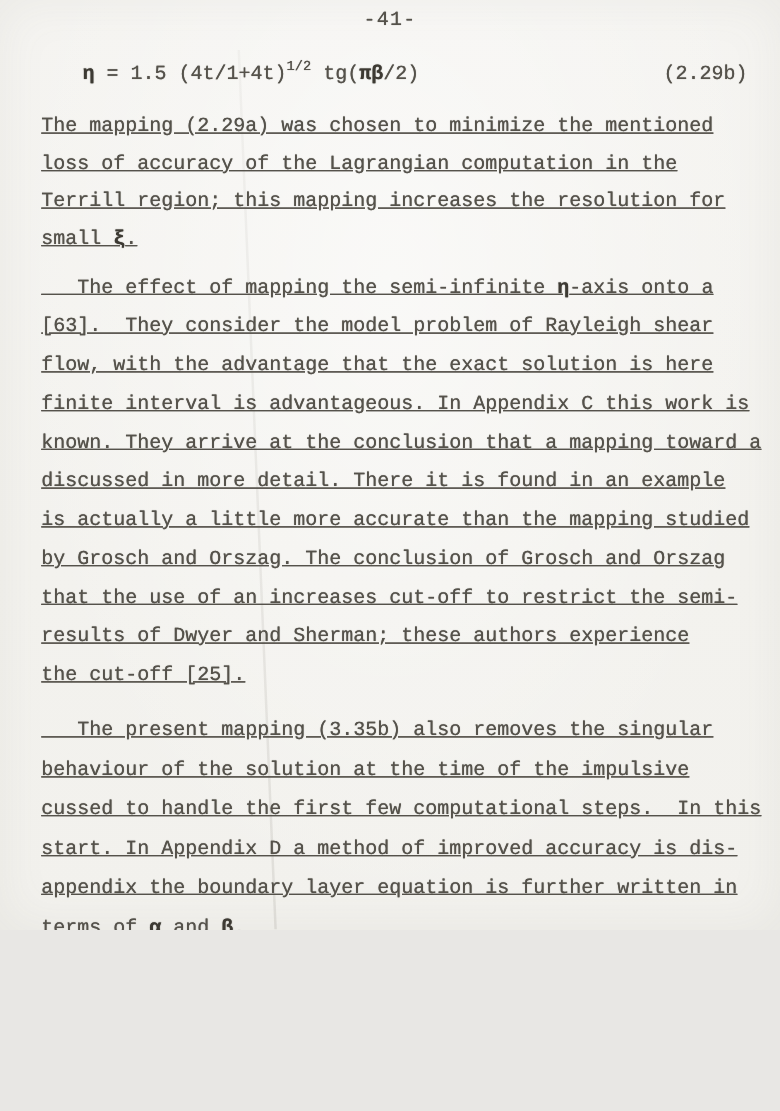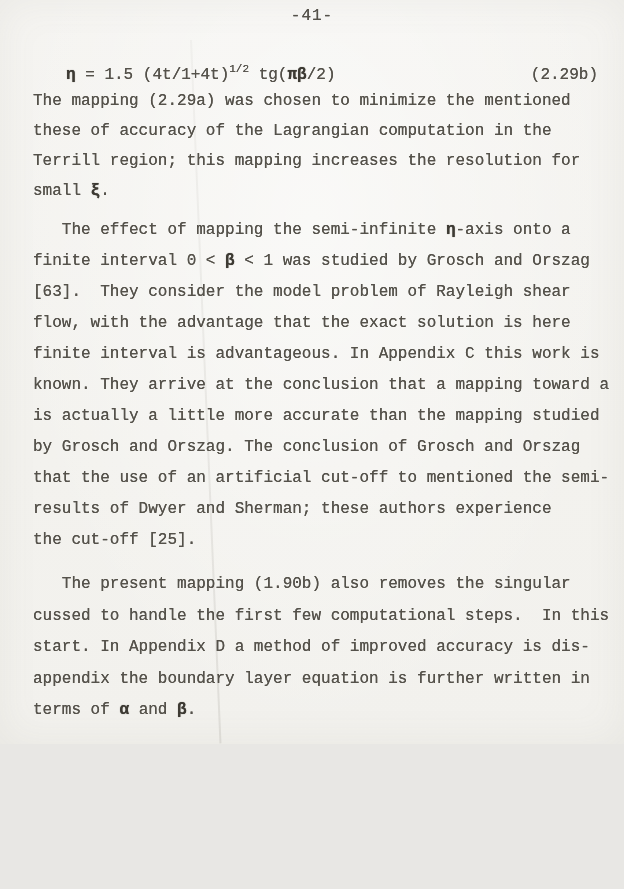--- a/index.html
+++ b/index.html
@@ -45,34 +45,34 @@
     position: absolute;
     top: 50px;
     left: 66px;
     right: 26px;
     display: flex;
     justify-content: space-between;
     align-items: flex-start;
     font-size: 16px;
     white-space: pre;
     text-shadow: 0 0 0.6px currentColor;
-    margin-top: 16px;
   }
   .eq-sup {
     font-size: 11px;
     position: relative;
     top: -7px;
   }
   .body-text {
     position: absolute;
     top: 86px;
     left: 33px;
     right: 14px;
     font-size: 16px;
     text-shadow: 0 0 0.6px currentColor;
+    text-decoration: underline;
   }
   .para { margin: 0; }
   .para-0 { line-height: 30px; }
   .para-1 { margin-top: 9px;  line-height: 31px; }
   .para-2 { margin-top: 13px; line-height: 31.5px; }
   .line { white-space: pre; }
   b.gk {
     font-weight: bold;
     color: #3d3a33;
     text-shadow: 0 0 0.8px currentColor;
@@ -87,38 +87,39 @@
   <div class="page-number">-41-</div>
 
   <div class="equation-row">
     <span class="eq-body"><span class="greek-wrap"><b class="gk">η</b> = 1.5 (4t/1+4t)</span><span class="eq-sup">1/2</span><span class="greek-wrap"> tg(<b class="gk">π</b><b class="gk">β</b>/2)</span></span>
     <span class="eq-label">(2.29b)</span>
   </div>
 
   <div class="body-text">
       <div class="para para-0">
         <div class="line">The mapping (2.29a) was chosen to minimize the mentioned</div>
-        <div class="line">these of accuracy of the Lagrangian computation in the</div>
+        <div class="line">loss of accuracy of the Lagrangian computation in the</div>
         <div class="line">Terrill region; this mapping increases the resolution for</div>
         <div class="line">small <b class="gk">ξ</b>.</div>
       </div>
       <div class="para para-1">
         <div class="line">   The effect of mapping the semi-infinite <b class="gk">η</b>-axis onto a</div>
-        <div class="line">finite interval 0 &lt; <b class="gk">β</b> &lt; 1 was studied by Grosch and Orszag</div>
         <div class="line">[63].  They consider the model problem of Rayleigh shear</div>
         <div class="line">flow, with the advantage that the exact solution is here</div>
         <div class="line">finite interval is advantageous. In Appendix C this work is</div>
         <div class="line">known. They arrive at the conclusion that a mapping toward a</div>
+        <div class="line">discussed in more detail. There it is found in an example</div>
         <div class="line">is actually a little more accurate than the mapping studied</div>
         <div class="line">by Grosch and Orszag. The conclusion of Grosch and Orszag</div>
-        <div class="line">that the use of an artificial cut-off to mentioned the semi-</div>
+        <div class="line">that the use of an increases cut-off to restrict the semi-</div>
         <div class="line">results of Dwyer and Sherman; these authors experience</div>
         <div class="line">the cut-off [25].</div>
       </div>
       <div class="para para-2">
-        <div class="line">   The present mapping (1.90b) also removes the singular</div>
+        <div class="line">   The present mapping (3.35b) also removes the singular</div>
+        <div class="line">behaviour of the solution at the time of the impulsive</div>
         <div class="line">cussed to handle the first few computational steps.  In this</div>
         <div class="line">start. In Appendix D a method of improved accuracy is dis-</div>
         <div class="line">appendix the boundary layer equation is further written in</div>
         <div class="line">terms of <b class="gk">α</b> and <b class="gk">β</b>.</div>
       </div>
     </div>
 </div>
 
 </body></html>

